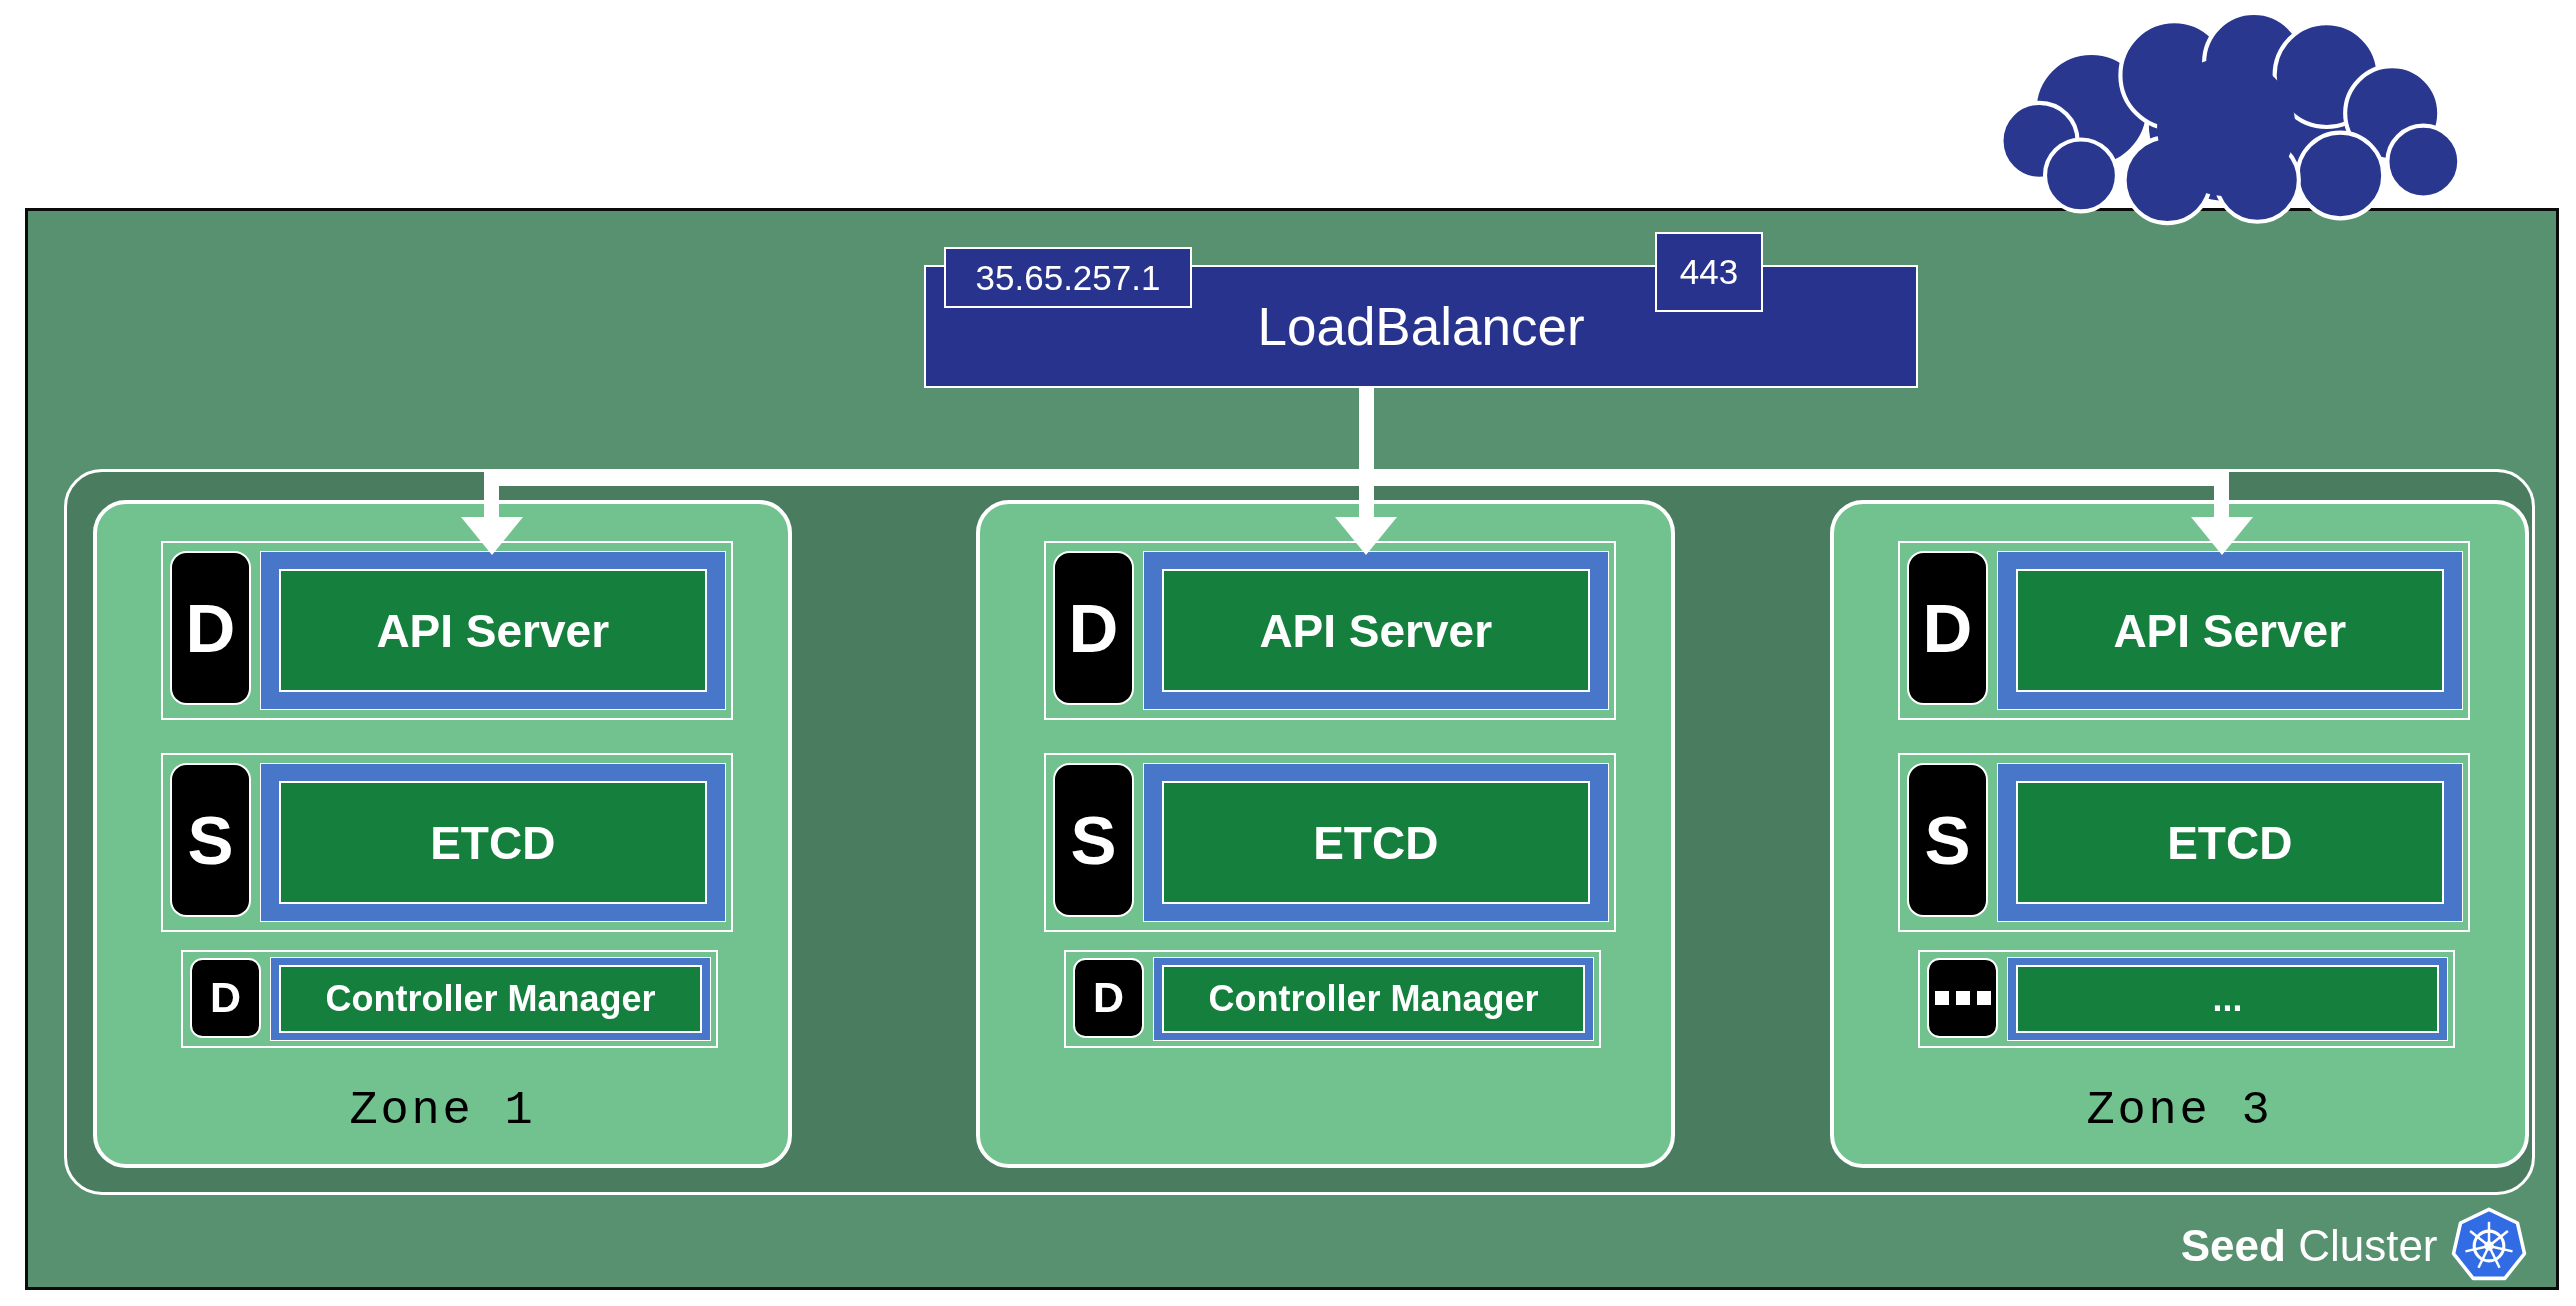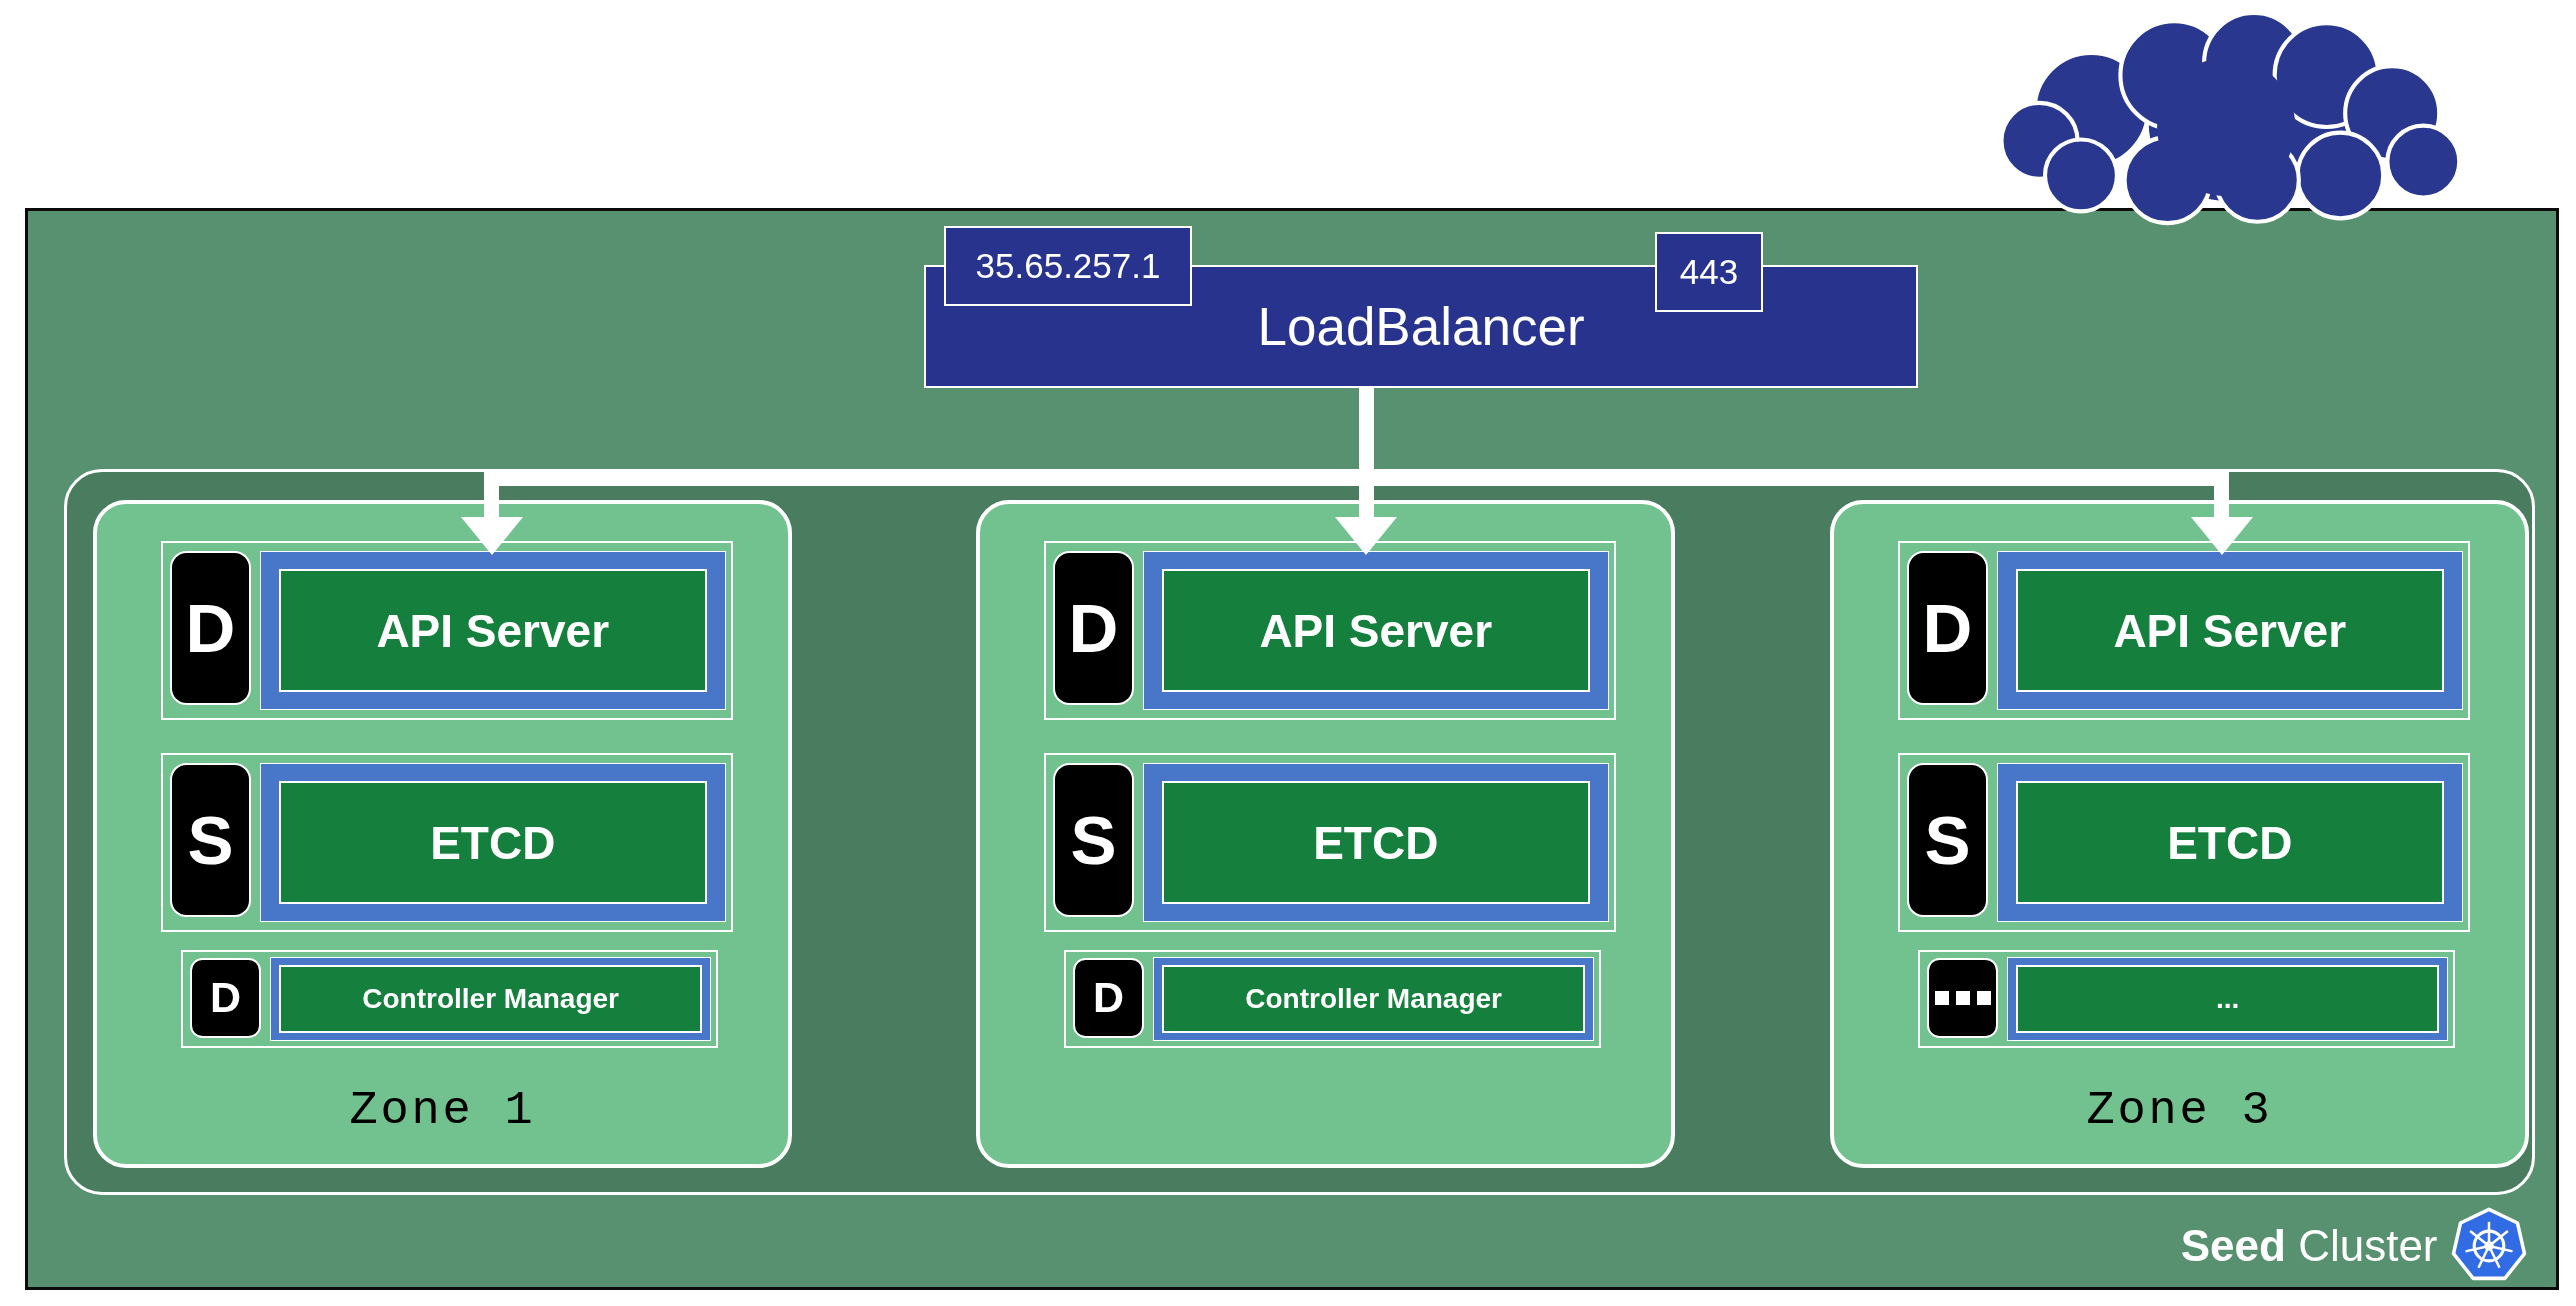--- a/index.html
+++ b/index.html
@@ -48,39 +48,39 @@
     position:absolute;background:#4876C8;border:1.4px solid #ffffff;box-sizing:border-box;
   }
   .row-1 .bluebox,.row-2 .bluebox{left:97px;top:8.3px;right:5.5px;bottom:8.3px}
   .row-3 .bluebox{left:87px;top:4.8px;right:4.8px;bottom:4.8px}
   .graybox{
     position:absolute;background:#15803d;border:2.1px solid #ffffff;box-sizing:border-box;
     display:flex;align-items:center;justify-content:center;
     color:#ffffff;font-weight:bold;
   }
   .row-1 .graybox,.row-2 .graybox{left:18px;top:16.6px;right:18px;bottom:16.6px;font-size:46px}
-  .row-3 .graybox{left:8.3px;top:7.6px;right:8.3px;bottom:7.6px;font-size:28px}
+  .row-3 .graybox{left:8.3px;top:7.6px;right:8.3px;bottom:7.6px;font-size:36px}
   .zone-label{
     position:absolute;left:0;top:579px;width:100%;height:55px;
     text-align:center;line-height:55px;color:#000000;
     font-family:"Liberation Mono",monospace;font-size:47px;letter-spacing:2.8px;
   }
   
   .lb-box{
     position:absolute;left:896px;top:54px;width:994px;height:123px;
     background:#27338C;border:2.1px solid #ffffff;box-sizing:border-box;
     display:flex;align-items:center;justify-content:center;
     color:#ffffff;font-size:53px;z-index:4;
   }
   .lb-tag{
     position:absolute;background:#27338C;border:2.1px solid #ffffff;box-sizing:border-box;
     display:flex;align-items:center;justify-content:center;
     color:#ffffff;font-size:35px;z-index:5;
   }
-  .lb-ip{left:916px;top:15px;width:248px;height:80px}
+  .lb-ip{left:916px;top:36px;width:248px;height:61px}
   .lb-port{left:1627px;top:21px;width:108px;height:80px}
   
   .aline{position:absolute;background:#ffffff;z-index:3}
   .a-mid-v{left:1331px;top:177px;width:15.2px;height:134px}
   .a-bar{left:456px;top:260px;width:1745px;height:14.5px}
   .a-left-v{left:456px;top:260px;width:15.2px;height:50px}
   .a-right-v{left:2186px;top:260px;width:15.2px;height:50px}
   .ahead{
     position:absolute;width:0;height:0;z-index:3;
     border-left:31px solid transparent;border-right:31px solid transparent;

